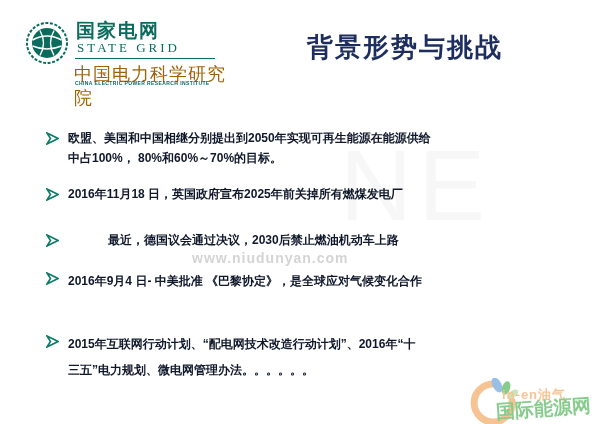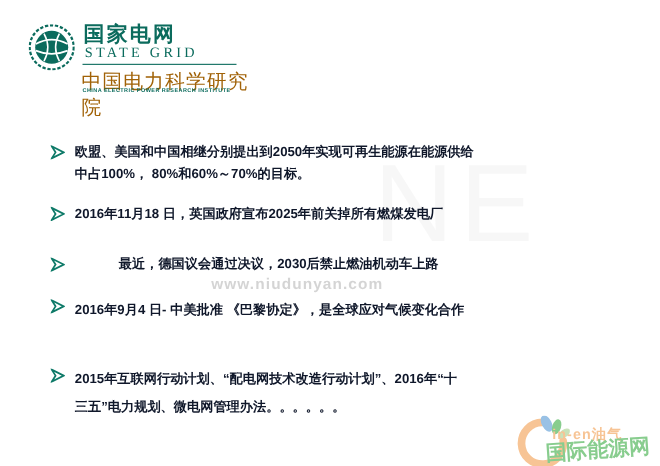--- a/index.html
+++ b/index.html
@@ -65,20 +65,21 @@
       <path d="M14 8.5 Q21 21 14 33.5" stroke="#ffffff" stroke-width="1.4" fill="none"></path>
       <path d="M28 8.5 Q21 21 28 33.5" stroke="#ffffff" stroke-width="1.4" fill="none"></path>
     </svg>
     <div class="org-cn">国家电网</div>
     <div class="org-en">STATE GRID</div>
     <div class="logo-rule"></div>
     <div class="inst-cn">中国电力科学研究院</div>
     <div class="inst-en">CHINA ELECTRIC POWER RESEARCH INSTITUTE</div>
   </div>
 
+  <div class="slide-title">背景形势与挑战</div>
 
   <div class="wm-ne">NE</div>
   <div class="wm-site">www.niudunyan.com</div>
 
 
   <div class="bullet b1 lh20">
     <svg class="arrow" width="13" height="13" viewBox="0 0 13 13">
       <polygon points="1,1 12,6.5 1,12 4.5,6.5" fill="#ffffff" stroke="#0e7a68" stroke-width="1.6"></polygon>
     </svg>
     <div class="bullet-text">

